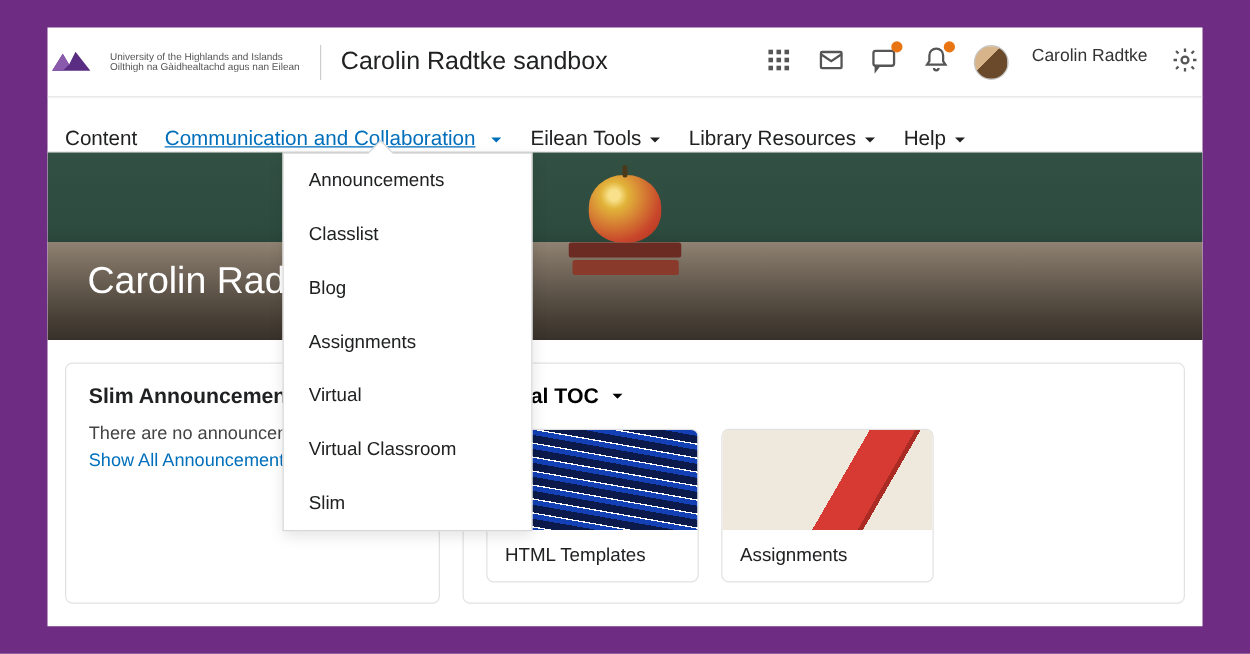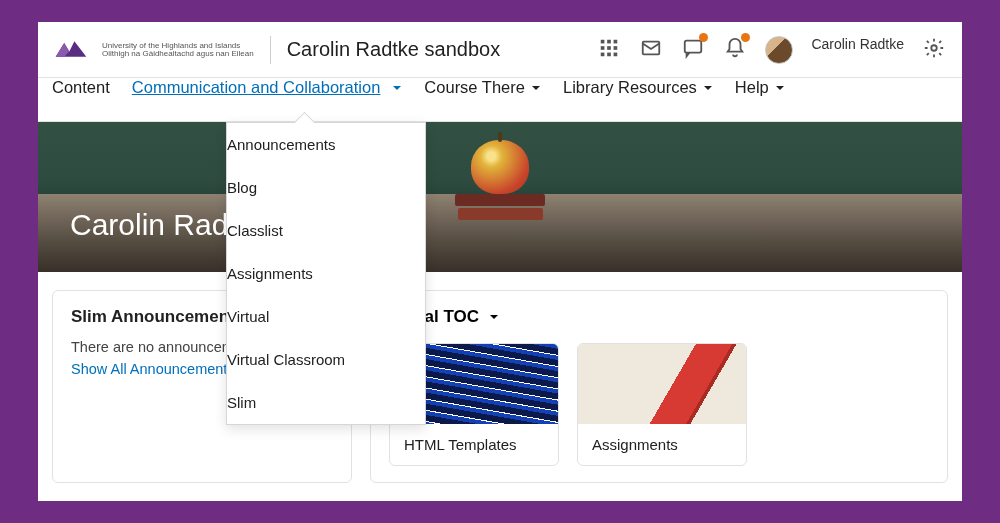--- a/index.html
+++ b/index.html
@@ -17,21 +17,21 @@
     height: 100%;
     position: relative;
     overflow: hidden;
   }
   
   .header {
     display: flex;
     align-items: center;
     justify-content: space-between;
     height: 56px;
-    padding: 0 16px;
+    padding: 0 2px;
     border-bottom: 1px solid #e2e2e2;
   }
   .header-left {
     display: flex;
     align-items: center;
     gap: 16px;
   }
   .logo {
     width: 32px; height: 28px;
     position: relative;
@@ -71,21 +71,21 @@
     width: 28px; height: 28px; border-radius: 50%;
     background: linear-gradient(135deg,#d8b48a 40%, #6b4a2b 40%);
     border: 1px solid #c6c6c6;
   }
   .username {
     font-size: 14px; color: #333;
   }
   
   .navbar {
     display: flex;
-    align-items: flex-start;
+    align-items: flex-end;
     gap: 22px;
     padding: 0 14px;
     height: 44px;
     border-bottom: 1px solid #e4e4e4;
     font-size: 16.5px;
     position: relative;
   }
   .nav-item {
     display: flex; align-items: center; gap: 6px;
     color: #202122;
@@ -115,21 +115,21 @@
     content: '';
     position: absolute;
     top: -8px; left: 70px;
     width: 14px; height: 14px;
     background: #fff;
     border-left: 1px solid #d6d6d6;
     border-top: 1px solid #d6d6d6;
     transform: rotate(45deg);
   }
   .dropdown-item {
-    padding: 13px 0;
+    padding: 13px 20px;
     font-size: 15px;
     color: #202122;
     cursor: pointer;
   }
   .dropdown-item.highlighted {
     outline: 3px solid #6e2c82;
     outline-offset: -3px;
   }
   
   .banner {
@@ -298,21 +298,21 @@
     <div class="nav-item">
       <span>Content</span>
     </div>
     <div class="nav-item active">
       <span>Communication and Collaboration</span>
       <svg class="chev" viewBox="0 0 10 10" fill="currentColor">
           <path d="M1 3l4 4 4-4z"></path>
         </svg>
     </div>
     <div class="nav-item">
-      <span>Course There</span>
+      <span>Eilean Tools</span>
       <svg class="chev" viewBox="0 0 10 10" fill="currentColor">
           <path d="M1 3l4 4 4-4z"></path>
         </svg>
     </div>
     <div class="nav-item">
       <span>Library Resources</span>
       <svg class="chev" viewBox="0 0 10 10" fill="currentColor">
           <path d="M1 3l4 4 4-4z"></path>
         </svg>
     </div>
@@ -356,21 +356,21 @@
         <div class="card">
           <div class="card-img t2"></div>
           <div class="card-label">Assignments</div>
         </div>
       </div>
     </div>
   </div>
 
   <div class="dropdown">
     <div class="dropdown-item">Announcements</div>
+    <div class="dropdown-item">Classlist</div>
     <div class="dropdown-item">Blog</div>
-    <div class="dropdown-item">Classlist</div>
     <div class="dropdown-item">Assignments</div>
     <div class="dropdown-item">Virtual</div>
     <div class="dropdown-item">Virtual Classroom</div>
     <div class="dropdown-item">Slim</div>
   </div>
 
 </div>
 
 </body></html>

